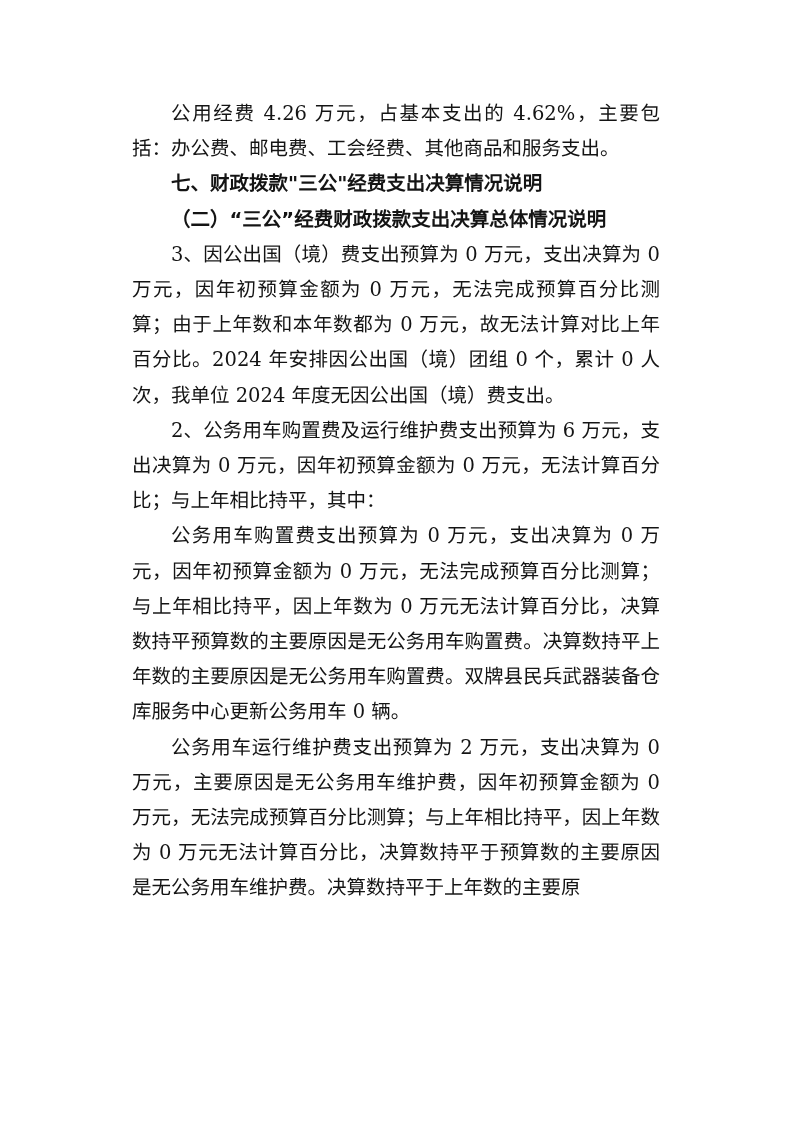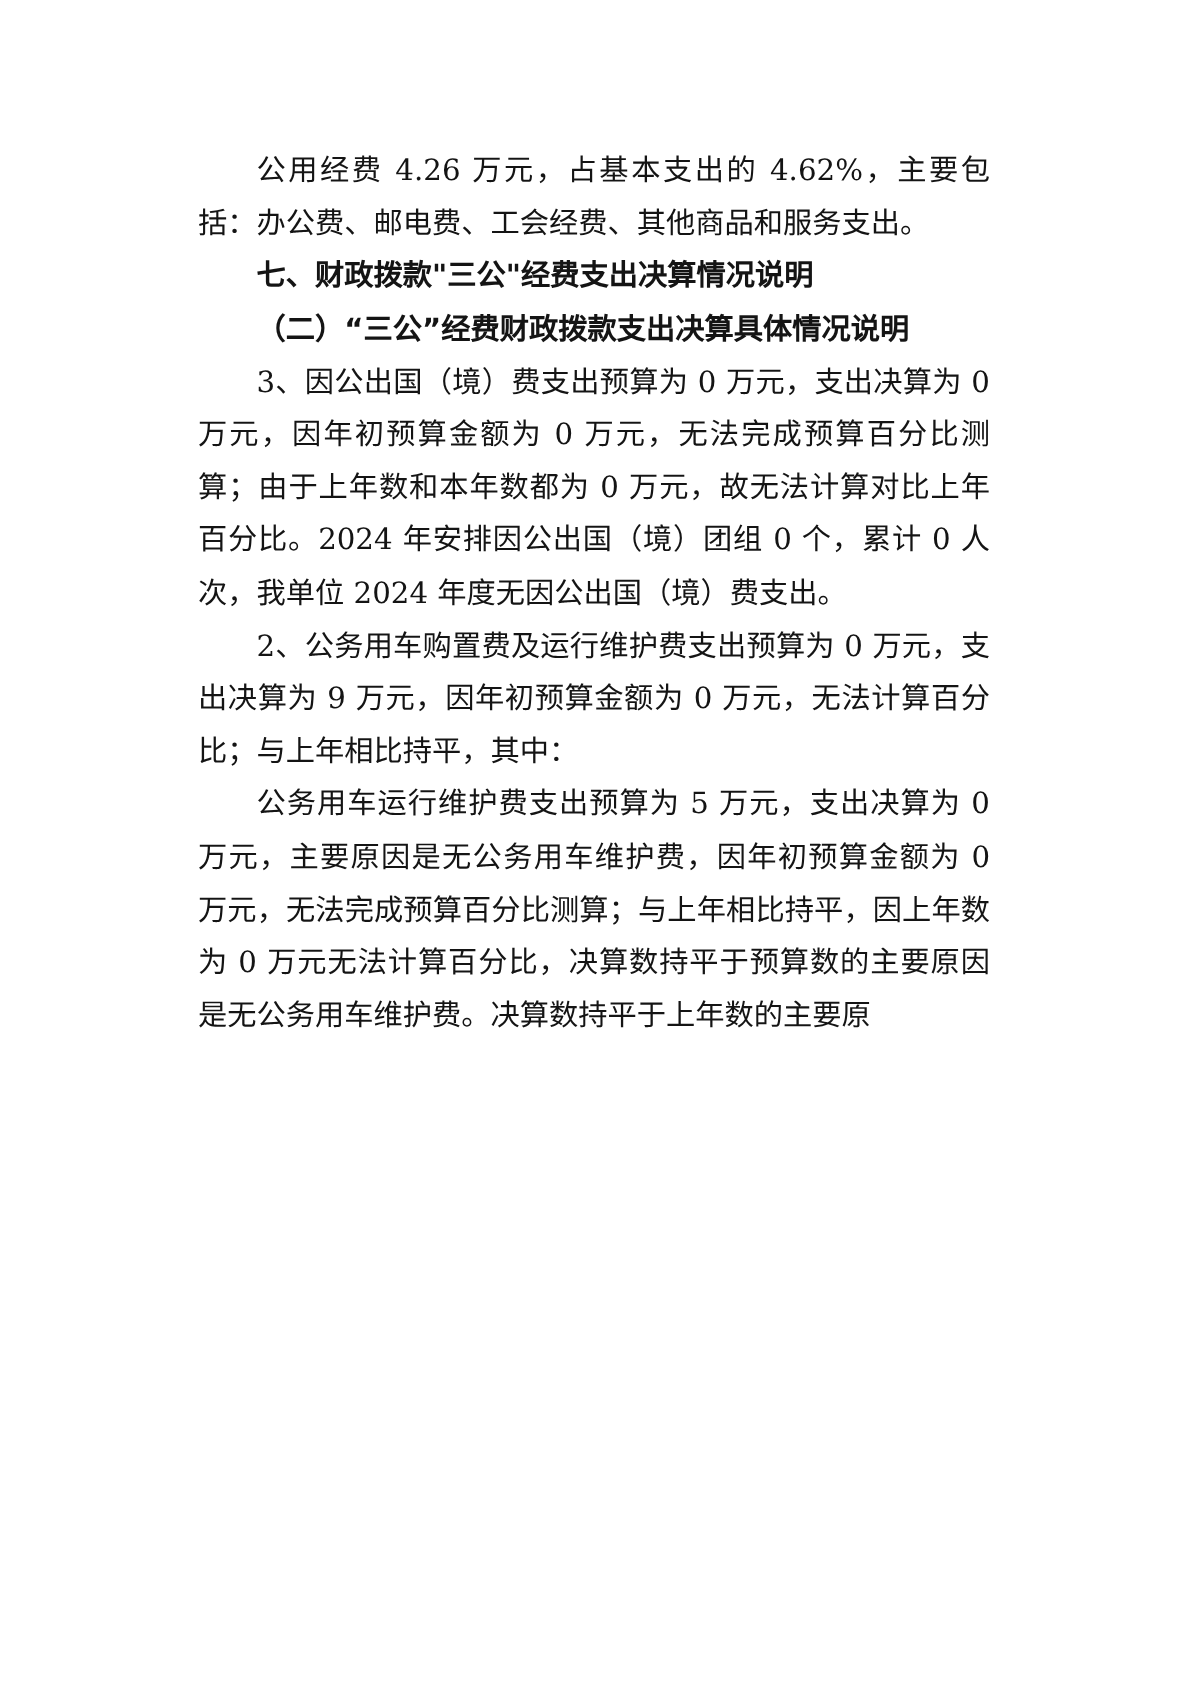--- a/index.html
+++ b/index.html
@@ -35,18 +35,19 @@
     word-break: keep-all;
   }
 </style>
 </head>
 <body>
 
 <div class="page" style="background: rgb(255, 255, 255); color: rgb(20, 20, 20);">
   <div class="doc-body" id="doc-body">
       <p>公用经费 4.26 万元，占基本支出的 4.62%，主要包括：办公费、邮电费、工会经费、其他商品和服务支出。</p>
       <p class="heading">七、财政拨款"三公"经费支出决算情况说明</p>
-      <p class="heading">（二）“三公”经费财政拨款支出决算具体情况说明</p>
+      <p class="heading">（二）“三公”经费财政拨款支出决算总体情况说明</p>
       <p>3、因公出国（境）费支出预算为 0 万元，支出决算为 0 万元，因年初预算金额为 0 万元，无法完成预算百分比测算；由于上年数和本年数都为 0 万元，故无法计算对比上年百分比。2024 年安排因公出国（境）团组 0 个，累计 0 人次，我单位 2024 年度无因公出国（境）费支出。</p>
-      <p>2、公务用车购置费及运行维护费支出预算为 0 万元，支出决算为 9 万元，因年初预算金额为 0 万元，无法计算百分比；与上年相比持平，其中：</p>
-      <p>公务用车运行维护费支出预算为 5 万元，支出决算为 0 万元，主要原因是无公务用车维护费，因年初预算金额为 0 万元，无法完成预算百分比测算；与上年相比持平，因上年数为 0 万元无法计算百分比，决算数持平于预算数的主要原因是无公务用车维护费。决算数持平于上年数的主要原</p>
+      <p>2、公务用车购置费及运行维护费支出预算为 6 万元，支出决算为 0 万元，因年初预算金额为 0 万元，无法计算百分比；与上年相比持平，其中：</p>
+      <p>公务用车购置费支出预算为 0 万元，支出决算为 0 万元，因年初预算金额为 0 万元，无法完成预算百分比测算；与上年相比持平，因上年数为 0 万元无法计算百分比，决算数持平预算数的主要原因是无公务用车购置费。决算数持平上年数的主要原因是无公务用车购置费。双牌县民兵武器装备仓库服务中心更新公务用车 0 辆。</p>
+      <p>公务用车运行维护费支出预算为 2 万元，支出决算为 0 万元，主要原因是无公务用车维护费，因年初预算金额为 0 万元，无法完成预算百分比测算；与上年相比持平，因上年数为 0 万元无法计算百分比，决算数持平于预算数的主要原因是无公务用车维护费。决算数持平于上年数的主要原</p>
     </div>
 </div>
 
 </body></html>

